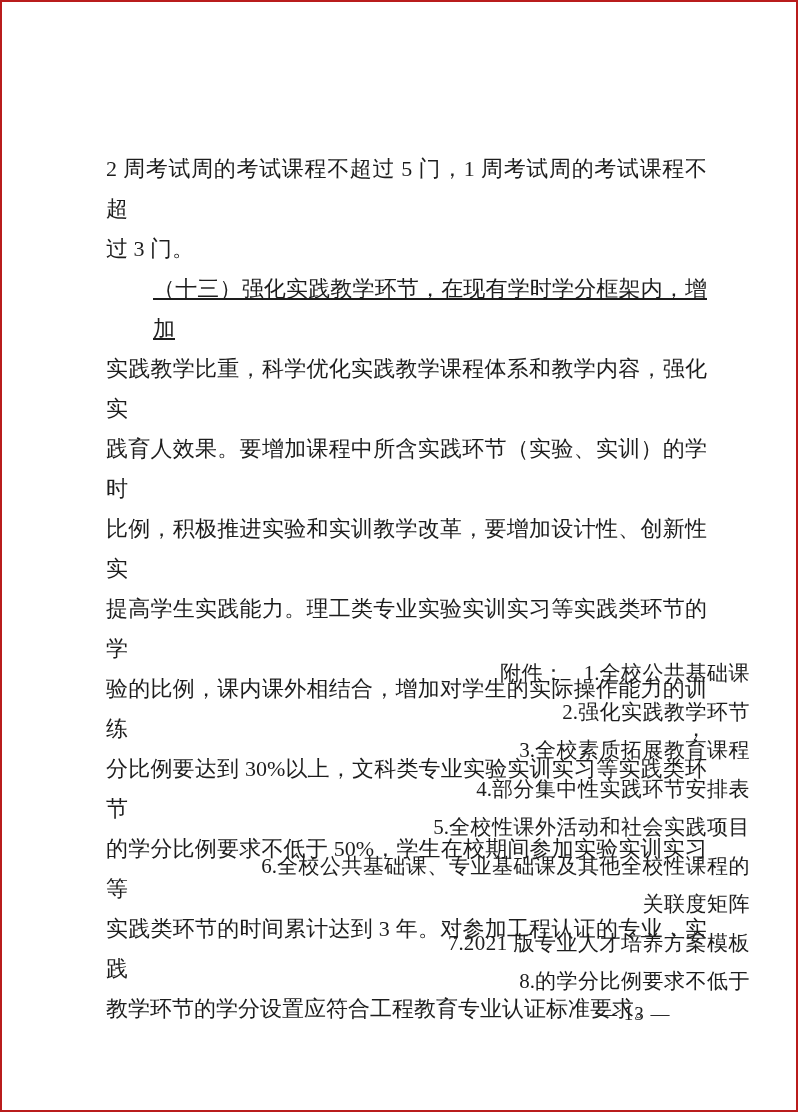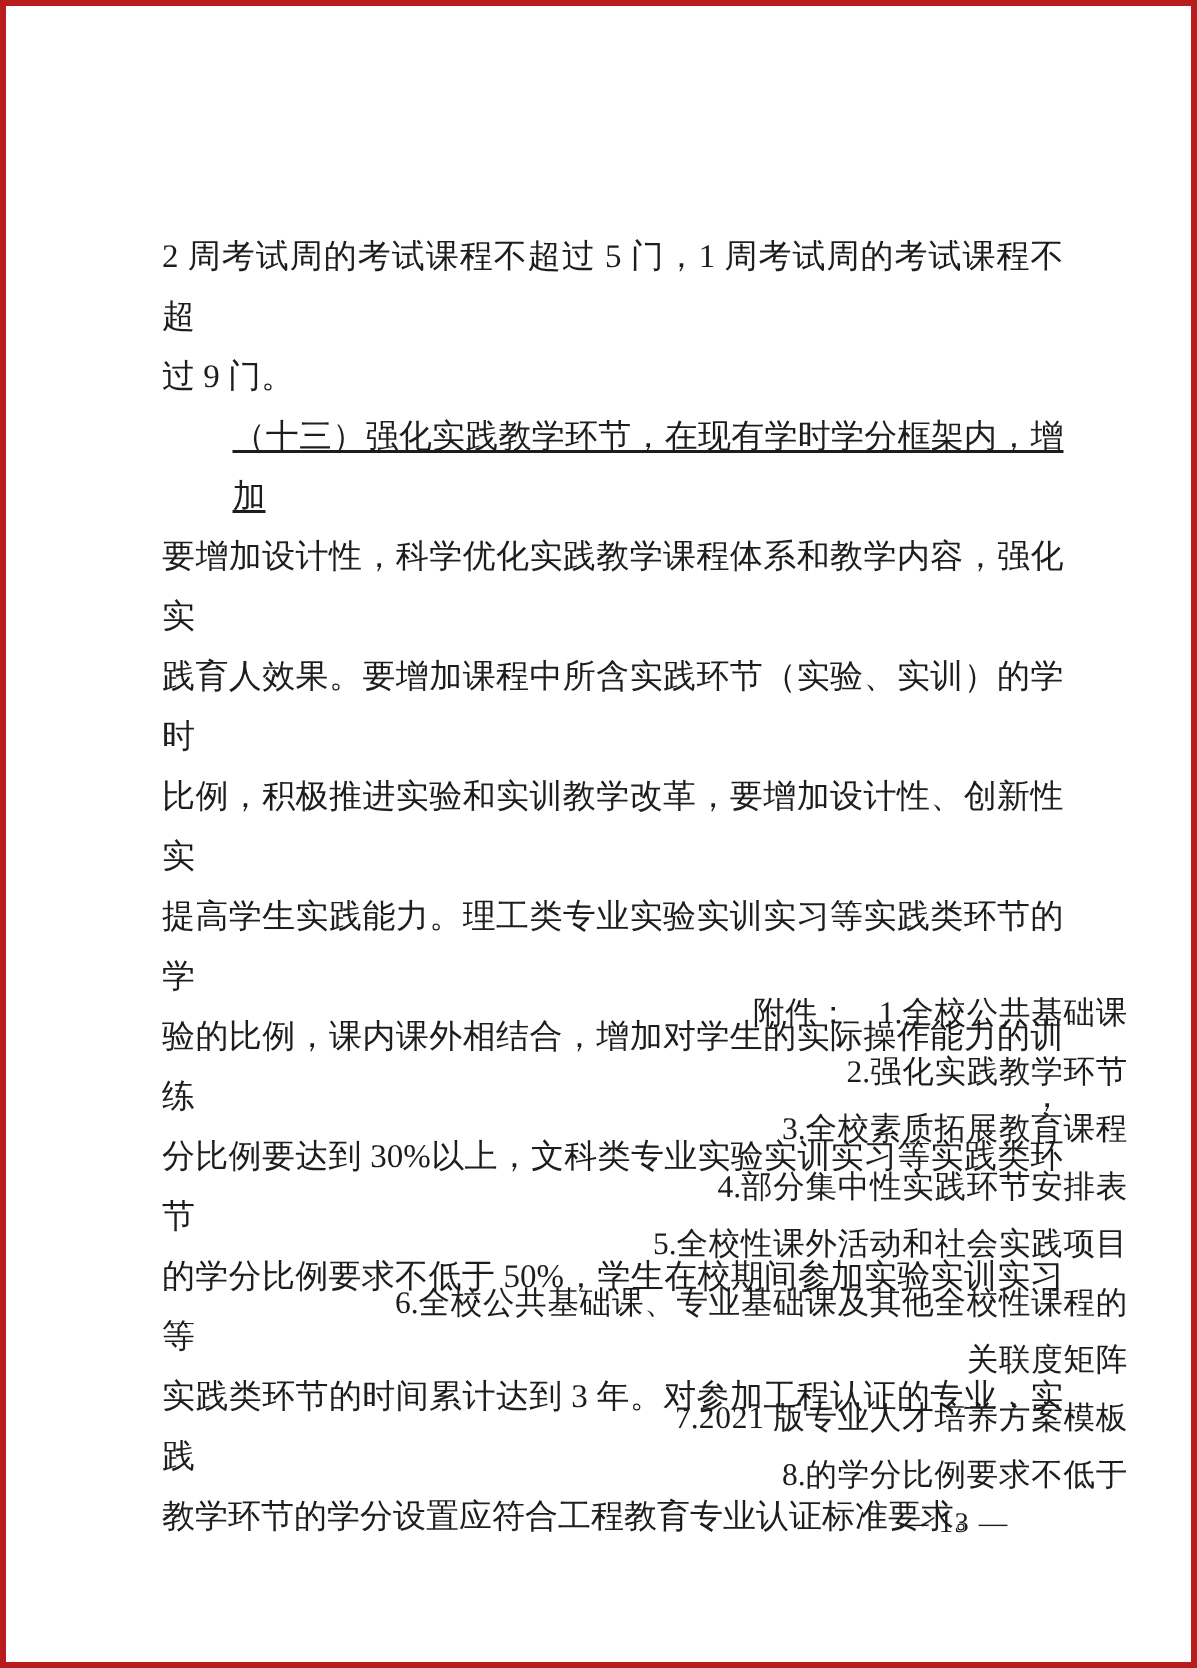--- a/index.html
+++ b/index.html
@@ -6,21 +6,21 @@
     margin: 0;
     padding: 0;
     background: #ffffff;
   }
   .page {
     position: relative;
     width: 798px;
     height: 1112px;
     box-sizing: border-box;
     background: #ffffff;
-    border: 4px solid #b91c1c;
+    border: 2px solid #b91c1c;
     font-family: "Liberation Serif", "DejaVu Serif", serif;
     color: #1d1d1d;
     overflow: hidden;
   }
   
   .body-text {
     position: absolute;
     left: 104px;
     top: 147px;
     width: 601px;
@@ -69,23 +69,23 @@
     letter-spacing: 1px;
   }
 </style>
 </head>
 <body>
 
 <div class="page">
 
   <div class="body-text">
     <div class="body-line j">2 周考试周的考试课程不超过 5 门，1 周考试周的考试课程不超</div>
-    <div class="body-line">过 9 门。</div>
+    <div class="body-line">过 3 门。</div>
     <div class="body-line j indent">（十三）强化实践教学环节，在现有学时学分框架内，增加</div>
-    <div class="body-line j">要增加设计性，科学优化实践教学课程体系和教学内容，强化实</div>
+    <div class="body-line j">实践教学比重，科学优化实践教学课程体系和教学内容，强化实</div>
     <div class="body-line j">践育人效果。要增加课程中所含实践环节（实验、实训）的学时</div>
     <div class="body-line j">比例，积极推进实验和实训教学改革，要增加设计性、创新性实</div>
     <div class="body-line j">提高学生实践能力。理工类专业实验实训实习等实践类环节的学</div>
     <div class="body-line j">验的比例，课内课外相结合，增加对学生的实际操作能力的训练，</div>
     <div class="body-line j">分比例要达到 30%以上，文科类专业实验实训实习等实践类环节</div>
     <div class="body-line j">的学分比例要求不低于 50%，学生在校期间参加实验实训实习等</div>
     <div class="body-line j">实践类环节的时间累计达到 3 年。对参加工程认证的专业，实践</div>
     <div class="body-line">教学环节的学分设置应符合工程教育专业认证标准要求。</div>
   </div>
 

